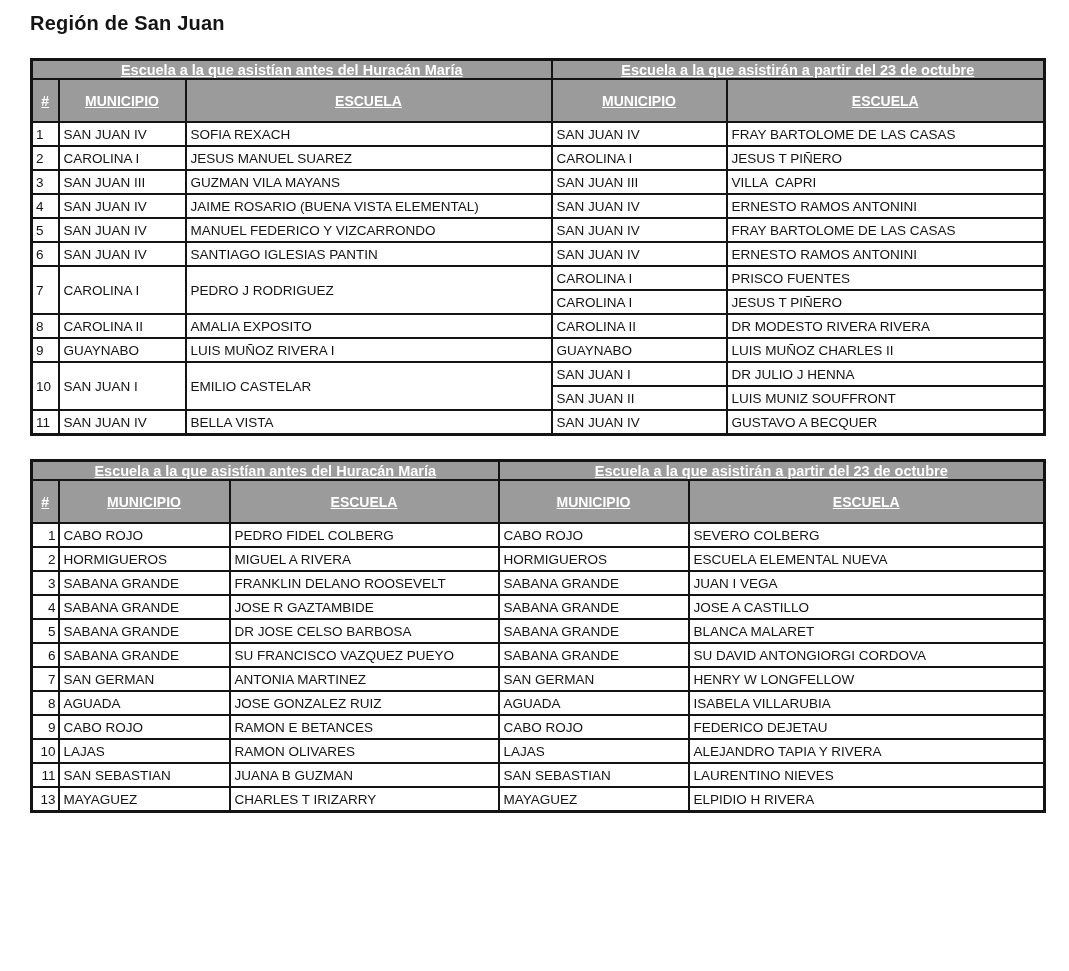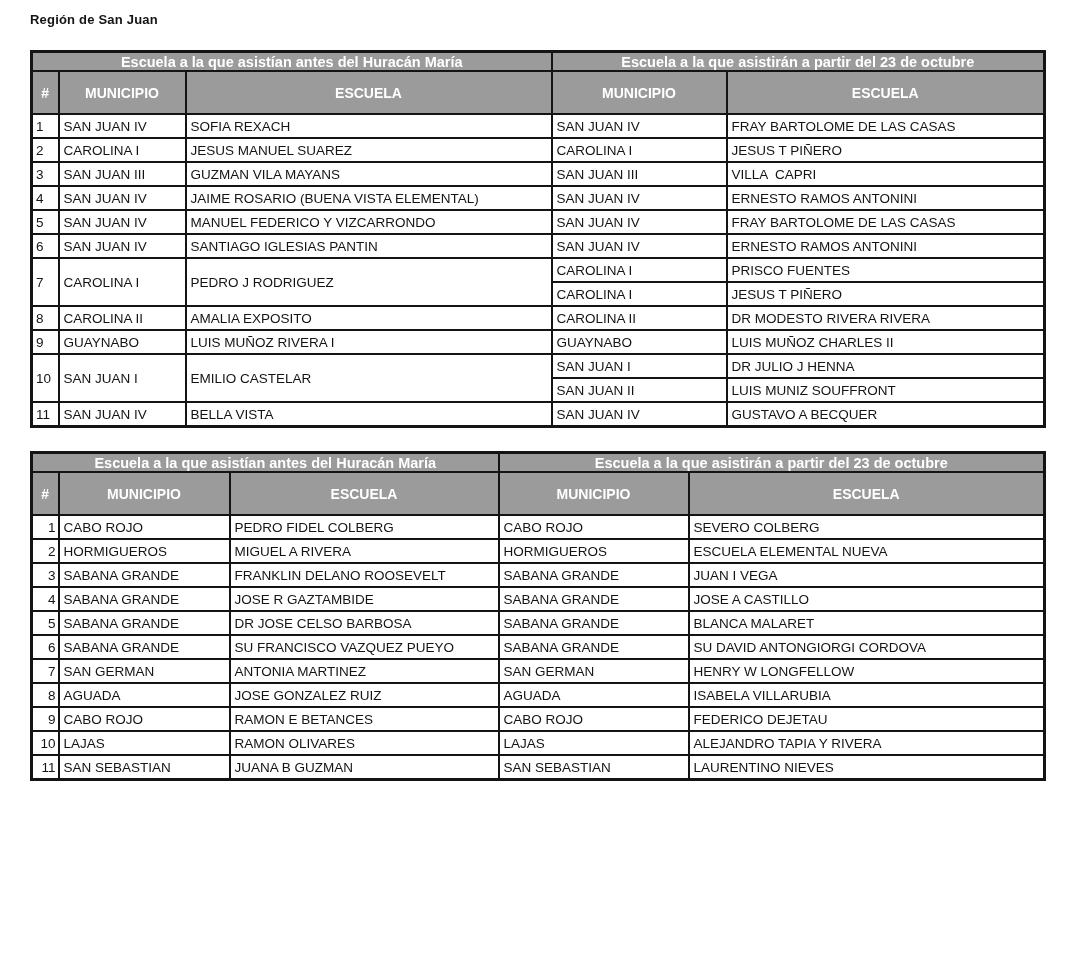--- a/index.html
+++ b/index.html
@@ -12,21 +12,21 @@
     width: 1069px;
     height: 971px;
     overflow: hidden;
     box-sizing: border-box;
   }
   .page {
     padding: 12px 26px 0 30px;
     color: var(--text-color, #141414);
   }
   .region-title {
-    font-size: 13px;
+    font-size: 20px;
     font-weight: bold;
     margin: 0;
     letter-spacing: 0.2px;
   }
   .region-title.second {
     margin-top: 25px;
   }
   table.grid {
     border-collapse: collapse;
     table-layout: fixed;
@@ -39,20 +39,21 @@
     white-space: pre;
   }
   table.grid {
     border: 3px solid var(--border-color, #141414);
   }
   table.grid th {
     background: var(--header-bg, #9b9b9b);
     color: var(--header-text, #ffffff);
     font-weight: bold;
     text-align: center;
+    text-decoration: underline;
   }
   tr.band th {
     height: 17px;
     font-size: 14.5px;
     padding: 0;
   }
   tr.cols th {
     height: 39px;
     font-size: 14px;
   }
@@ -291,16 +292,23 @@
           <td>LAJAS</td>
           <td>ALEJANDRO TAPIA Y RIVERA</td>
         </tr>
         <tr>
           <td class="num">11</td>
           <td>SAN SEBASTIAN</td>
           <td>JUANA B GUZMAN</td>
           <td>SAN SEBASTIAN</td>
           <td>LAURENTINO NIEVES</td>
         </tr>
+        <tr>
+          <td class="num">13</td>
+          <td>MAYAGUEZ</td>
+          <td>CHARLES T IRIZARRY</td>
+          <td>MAYAGUEZ</td>
+          <td>ELPIDIO H RIVERA</td>
+        </tr>
       </tbody>
   </table>
 
 </div>
 
 </body></html>

